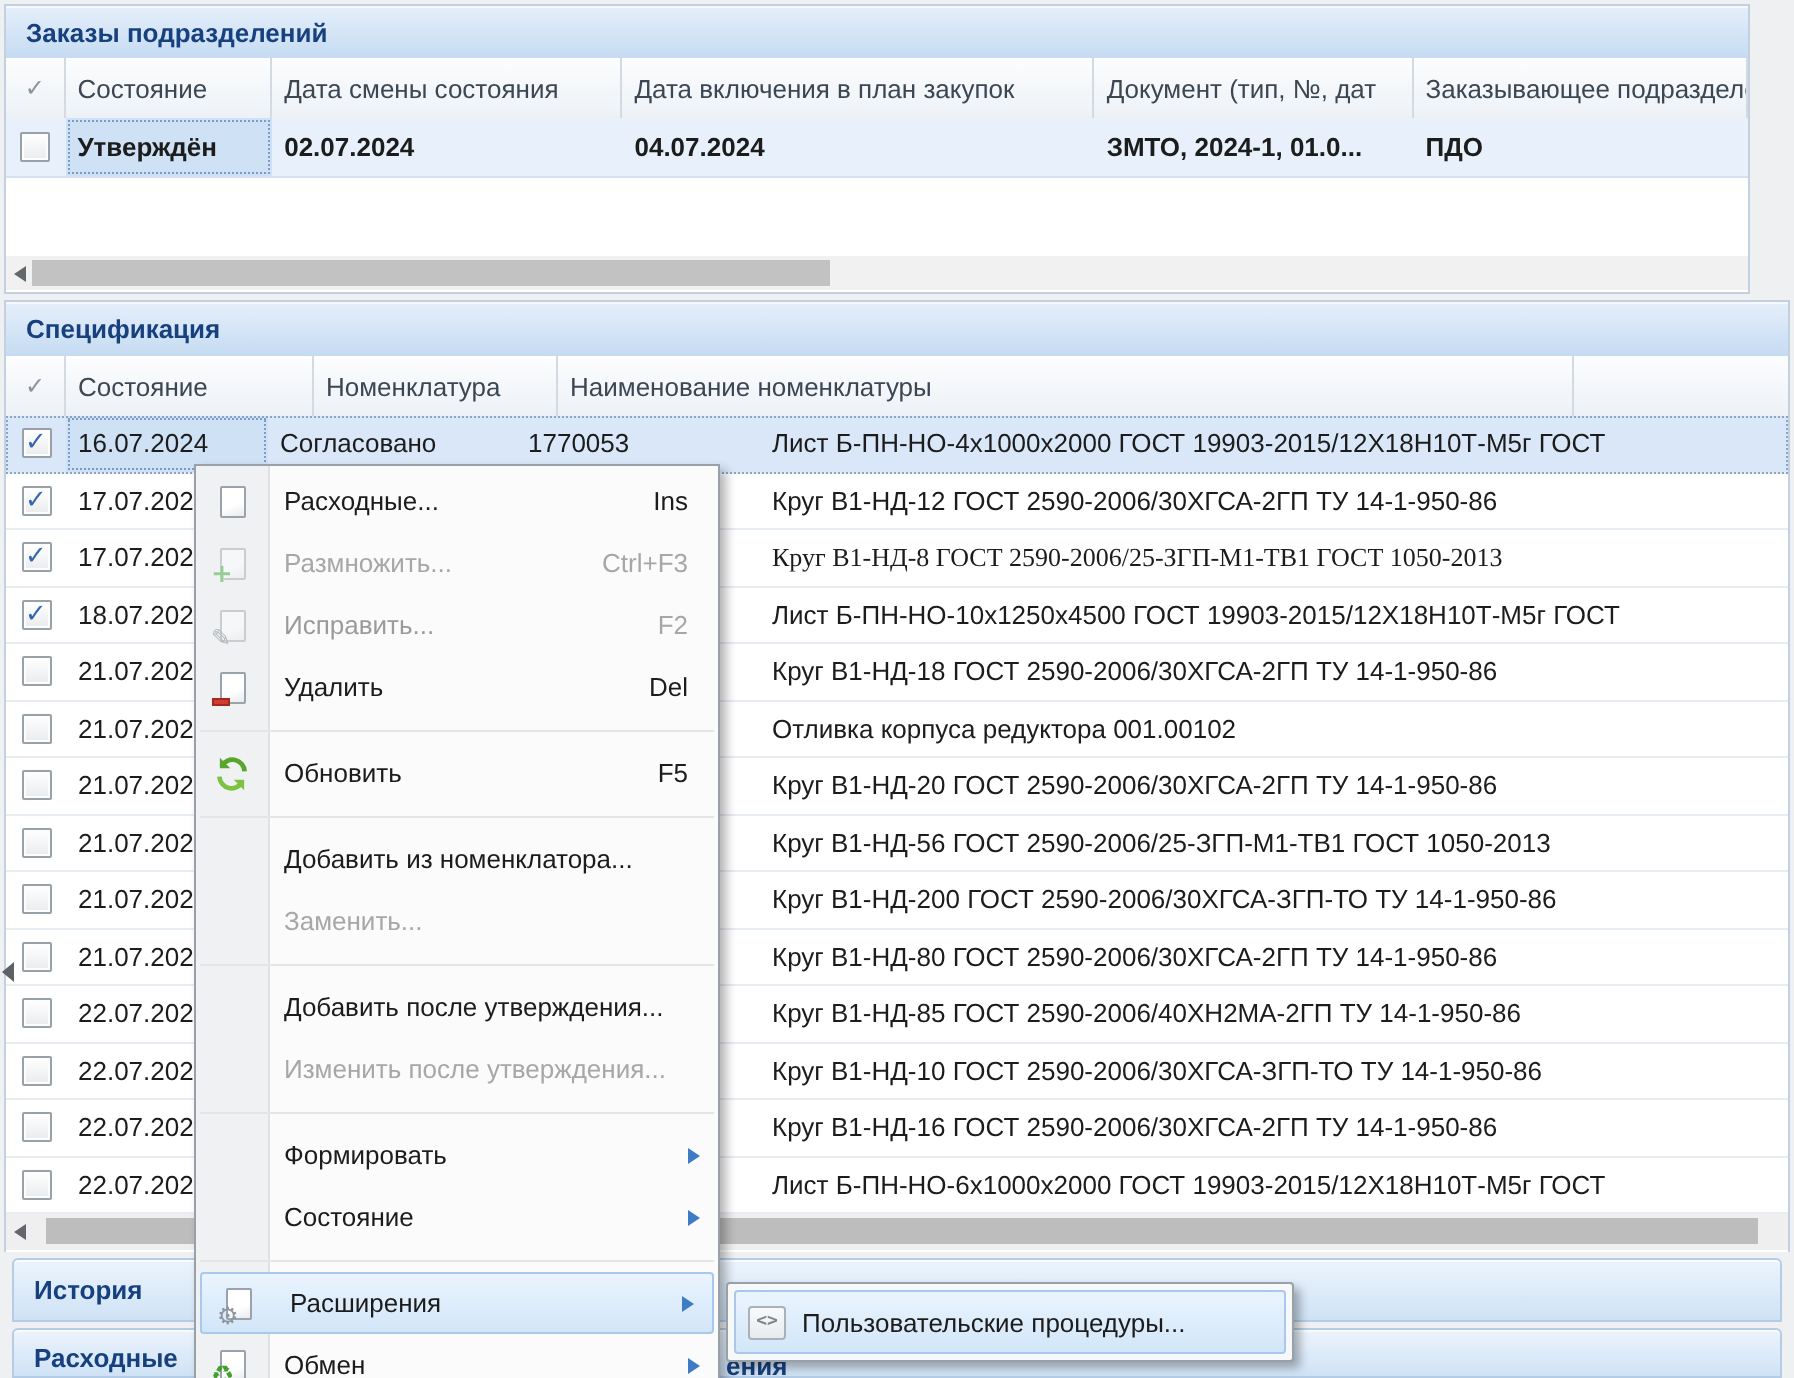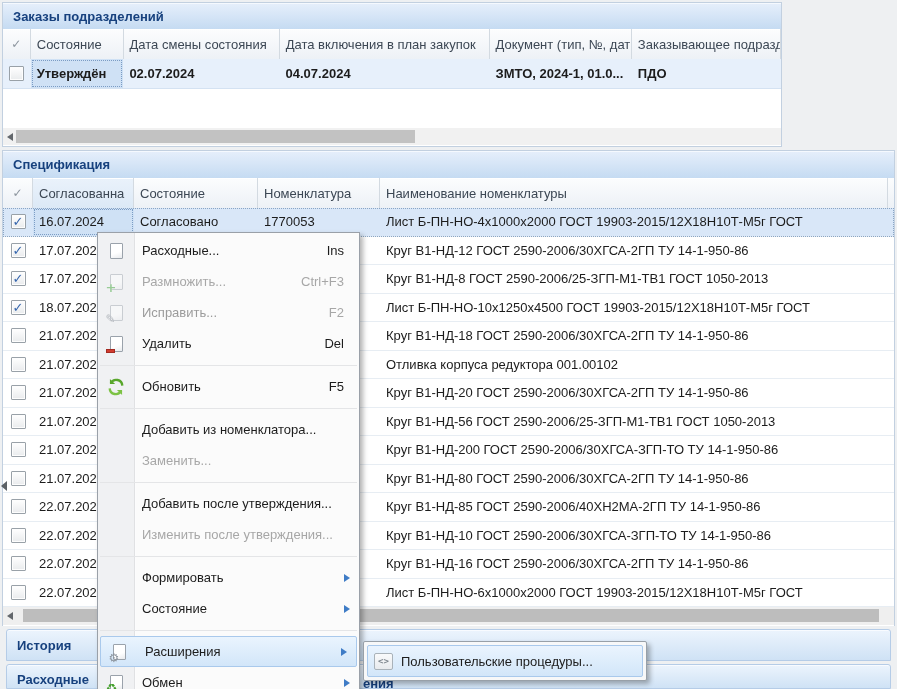--- a/index.html
+++ b/index.html
@@ -87,21 +87,21 @@
   .sub-item .lbl{white-space:nowrap;color:#1c1c1c;}
 
   .splitter-arrow{position:absolute;left:1px;top:481px;width:0;height:0;
     border-right:6px solid #5c6166;border-top:5px solid transparent;border-bottom:5px solid transparent;}
 </style>
 </head>
 <body>
 
 <div id="screen">
 
-  <div class="panel" style="left:2px;top:2px;width:780px;height:145px;">
+  <div class="panel" style="left:2px;top:2px;width:873px;height:145px;">
     <div class="panel-title">
       <span>Заказы подразделений</span>
     </div>
     <div class="hdr-row" id="orders-header" style="top:26px;height:30px;">
         <div class="hdr-cell" style="width: 30px;">
           <span class="chk-glyph">✓</span>
         </div>
         <div class="hdr-cell" style="width: 105px;">
           <span>Состояние</span>
         </div>
@@ -145,23 +145,20 @@
   </div>
 
   <div class="panel" style="left:2px;top:150px;width:893px;height:476px;border-bottom:none;">
     <div class="panel-title" style="height:27px;">
       <span>Спецификация</span>
     </div>
     <div class="hdr-row" id="spec-header" style="top:27px;height:30px;">
         <div class="hdr-cell" style="width: 30px;">
           <span class="chk-glyph">✓</span>
         </div>
-        <div class="hdr-cell sorted" style="width: 101px;">
-          <span>Согласованна</span>
-        </div>
         <div class="hdr-cell" style="width: 124px;">
           <span>Состояние</span>
         </div>
         <div class="hdr-cell" style="width: 122px;">
           <span>Номенклатура</span>
         </div>
         <div class="hdr-cell" style="width: 508px;">
           <span>Наименование номенклатуры</span>
         </div>
       </div>
@@ -206,21 +203,21 @@
           </div>
           <div class="cell" style="width: 101px;">
             <span>17.07.2024</span>
           </div>
           <div class="cell" style="width: 124px;">
             <span></span>
           </div>
           <div class="cell" style="width: 122px;">
             <span></span>
           </div>
-          <div class="cell" style="width: 508px;">
+          <div class="cell" style="width: 508px; font-family: Liberation Serif, serif;">
             <span>Круг В1-НД-8 ГОСТ 2590-2006/25-ЗГП-М1-ТВ1 ГОСТ 1050-2013</span>
           </div>
         </div>
         <div class="spec-row">
           <div class="cell" style="width: 30px;">
             <span class="chk checked"></span>
           </div>
           <div class="cell" style="width: 101px;">
             <span>18.07.2024</span>
           </div>

